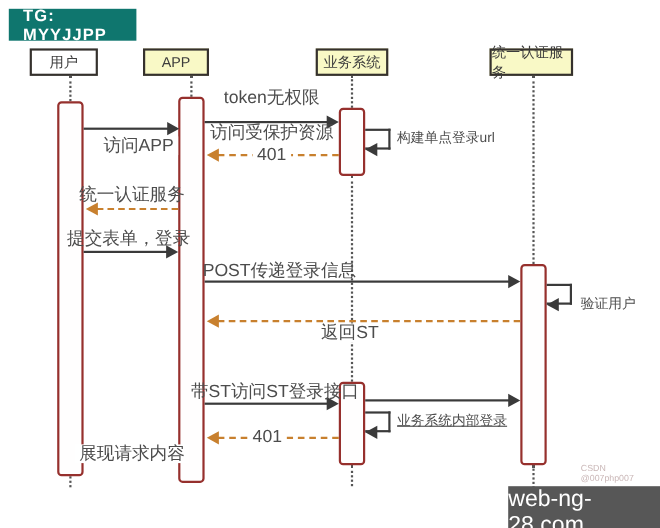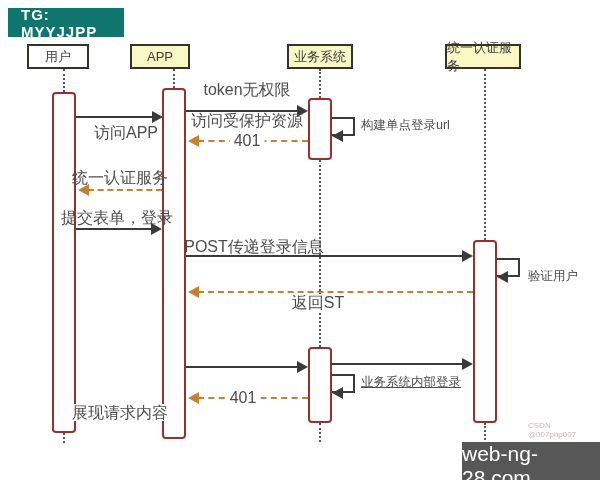--- a/index.html
+++ b/index.html
@@ -103,20 +103,21 @@
   <div class="loop" style="left:497px;top:258px;width:23px;height:19px;"></div>
   <div class="ah l" style="left:497px;top:271px;"></div>
   <div class="slabel" style="left:528px;top:268px;">验证用户</div>
 
   <div class="line ret" style="left:198px;top:291px;width:275px;"></div>
   <div class="ah l ret" style="left:188px;top:286px;"></div>
   <div class="mlabel bg" style="left:318px;top:294px;">返回ST</div>
 
   <div class="line" style="left:186px;top:366px;width:112px;"></div>
   <div class="ah r" style="left:297px;top:361px;"></div>
+  <div class="mlabel" style="left:250px;top:348px;">带ST访问ST登录接口</div>
 
   <div class="line" style="left:332px;top:363px;width:131px;"></div>
   <div class="ah r" style="left:462px;top:358px;"></div>
 
   <div class="loop" style="left:332px;top:374px;width:23px;height:19px;"></div>
   <div class="ah l" style="left:332px;top:387px;"></div>
   <div class="slabel" style="left:361px;top:374px;text-decoration:underline;">业务系统内部登录</div>
 
   <div class="line ret" style="left:198px;top:397px;width:110px;"></div>
   <div class="ah l ret" style="left:188px;top:392px;"></div>

